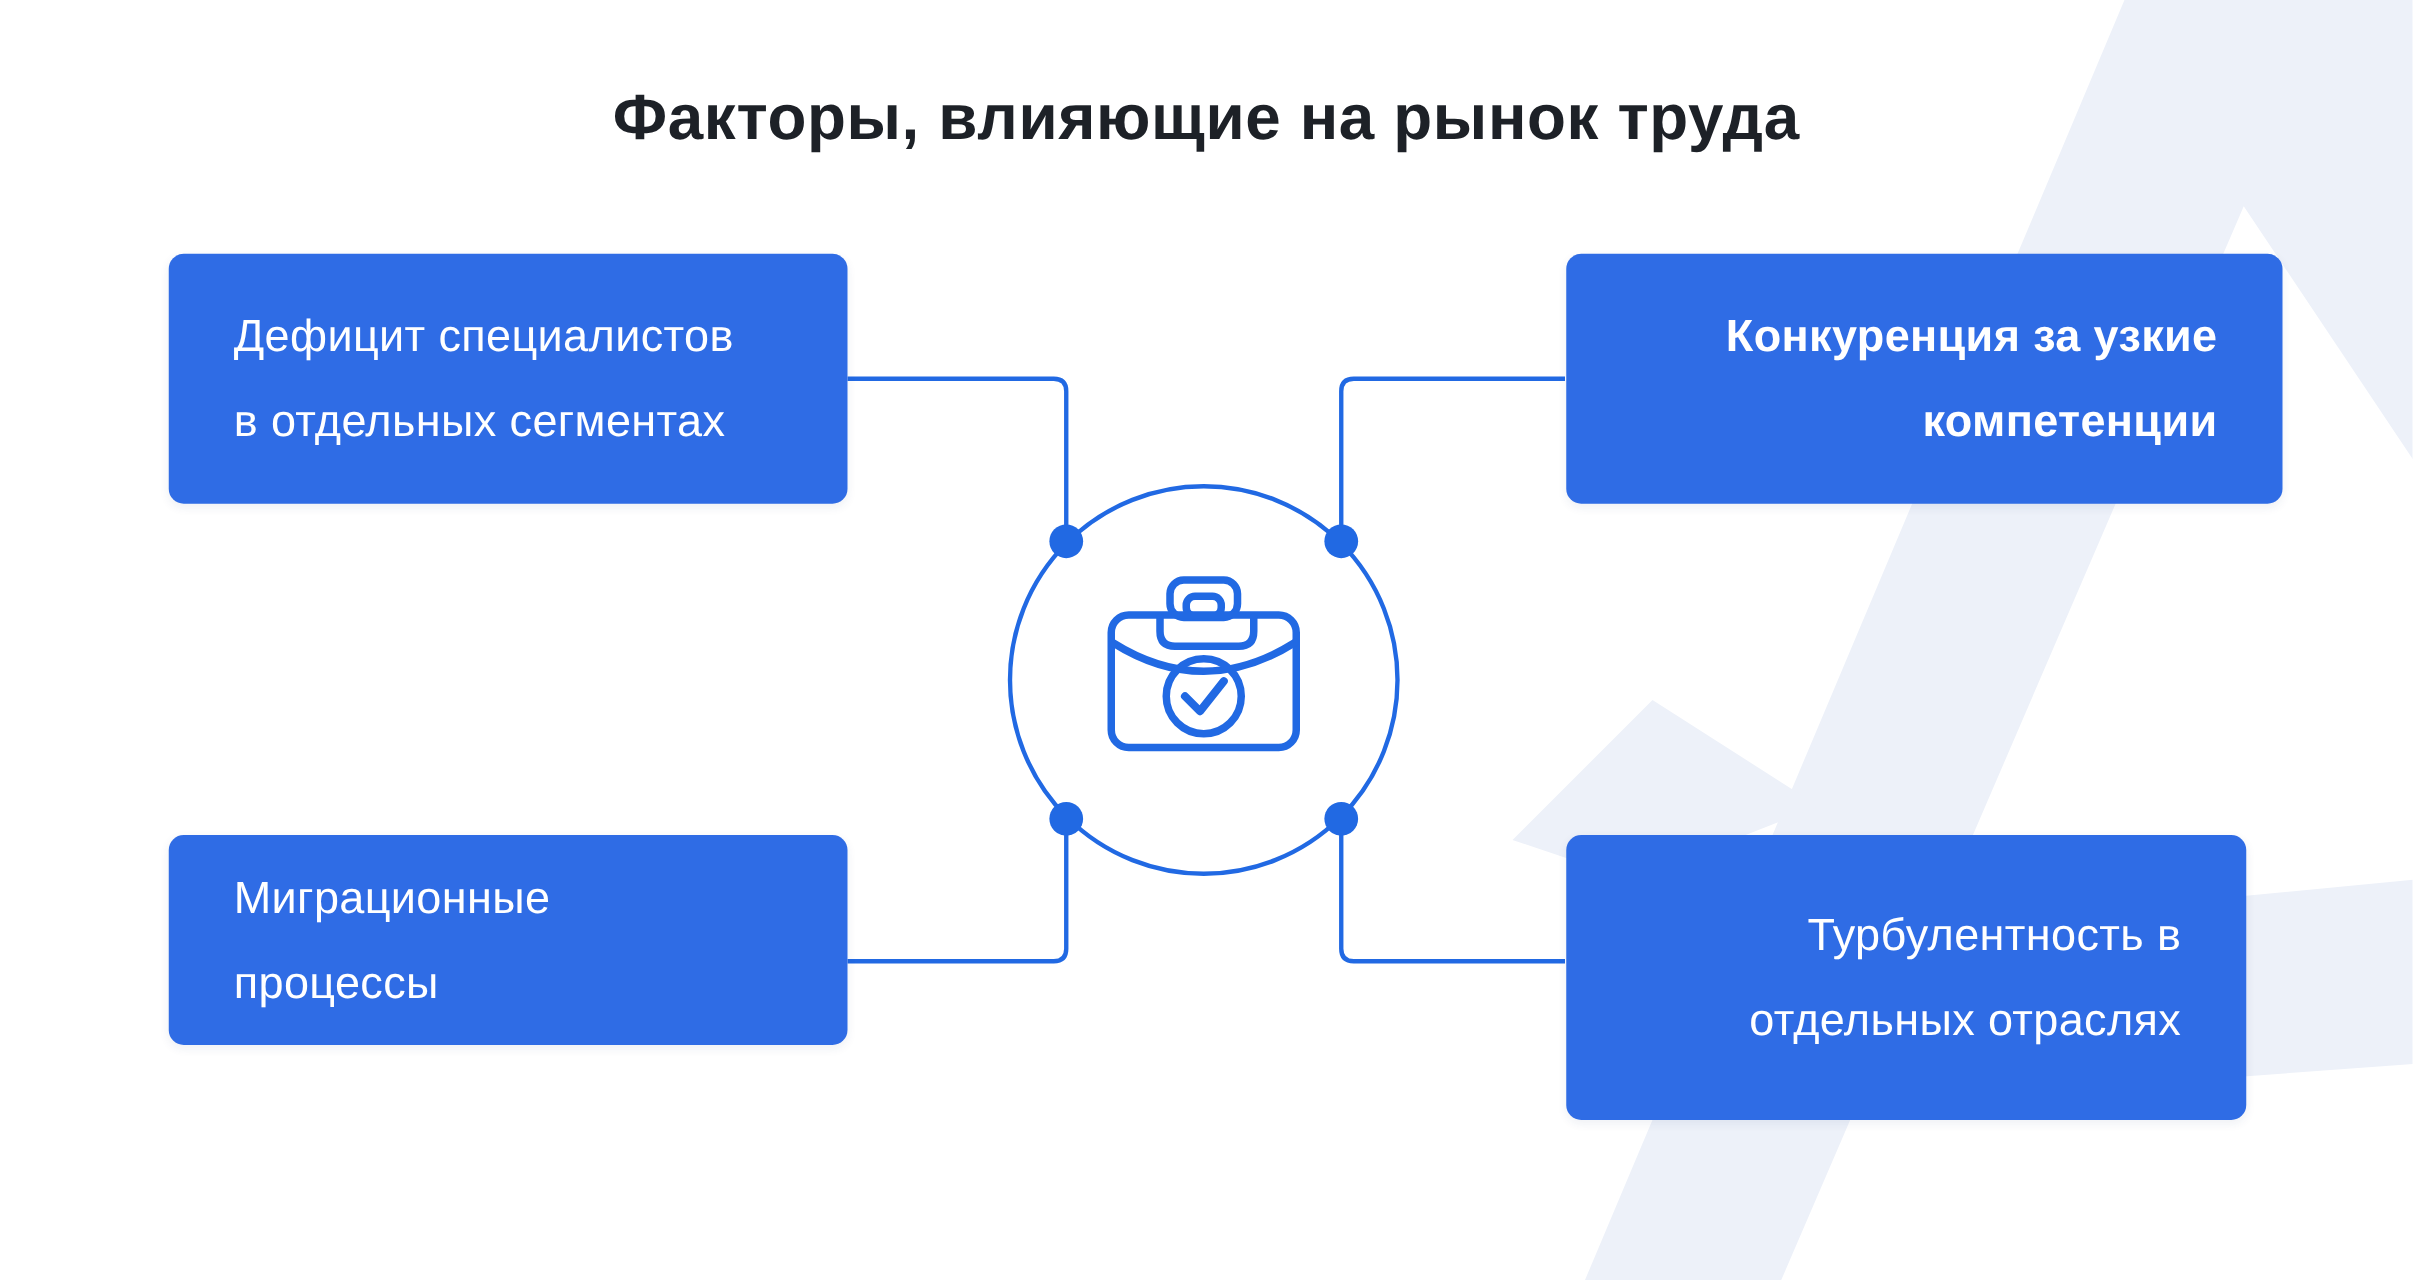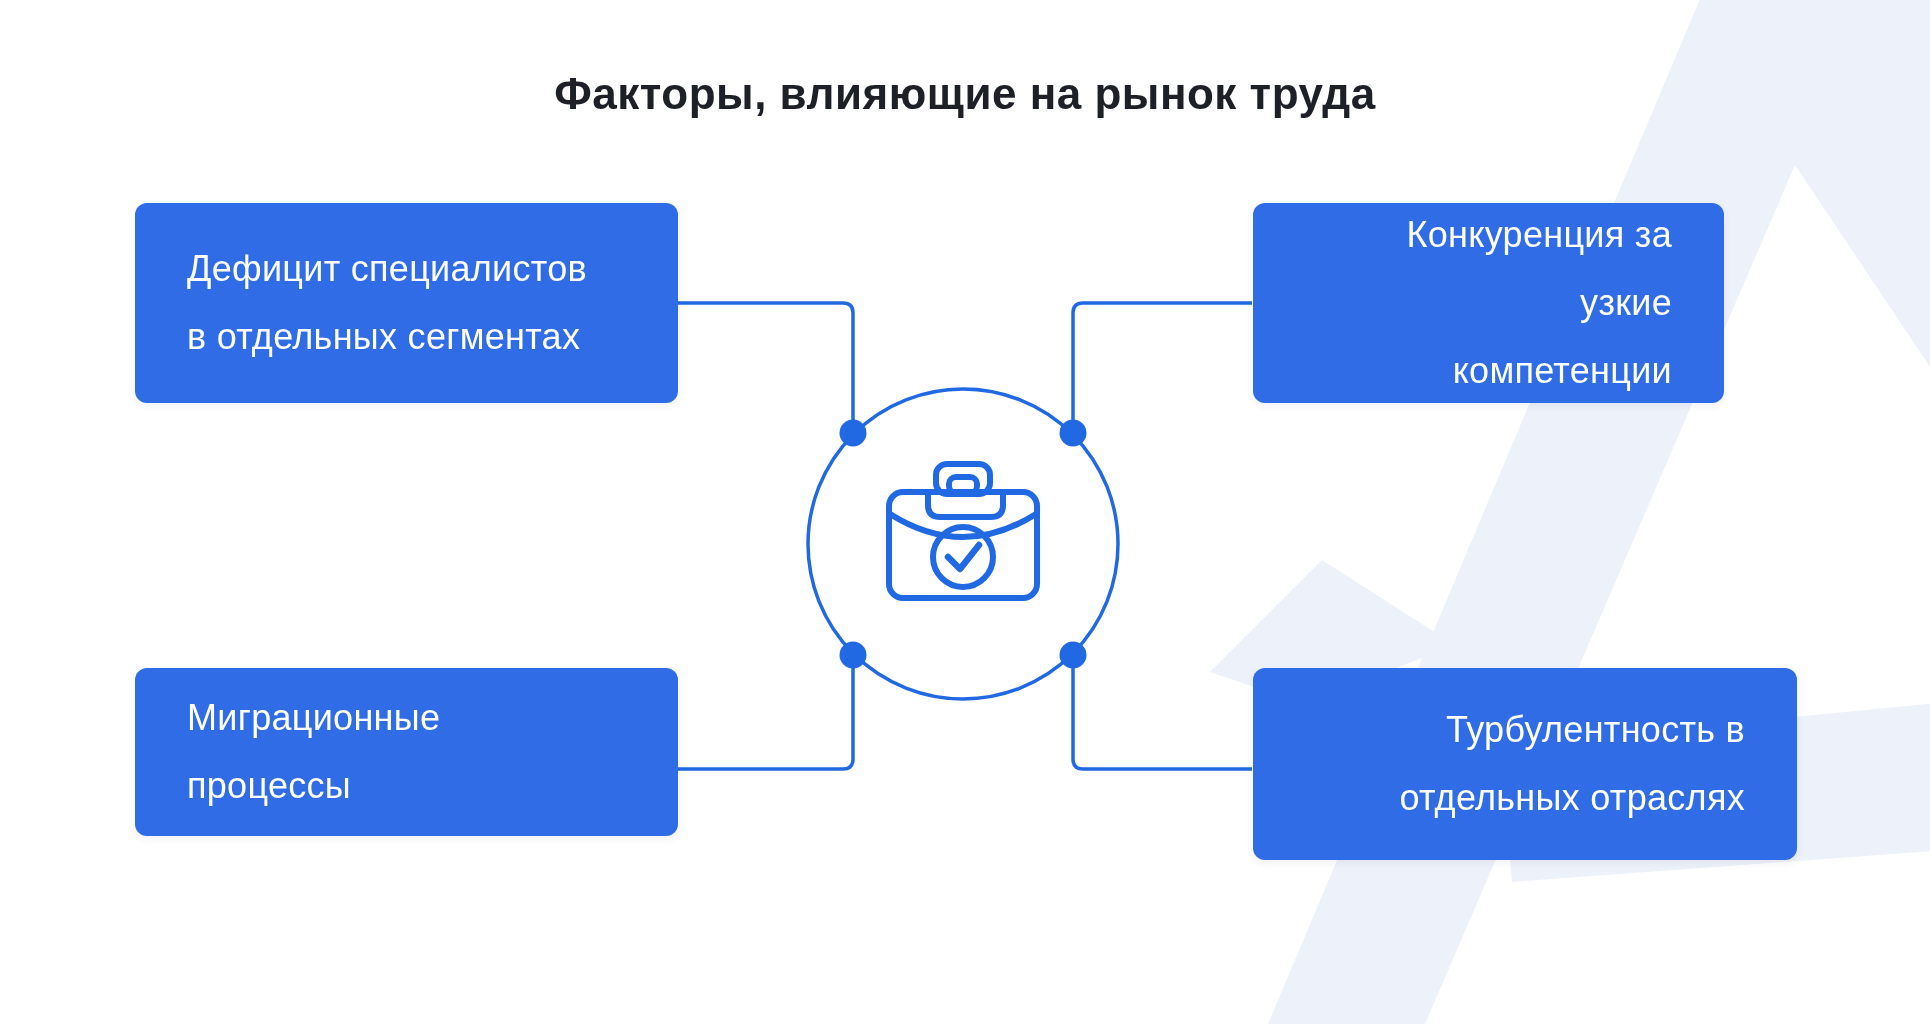--- a/index.html
+++ b/index.html
@@ -4,37 +4,37 @@
 <style>
   html,body{margin:0;padding:0;}
   body{
     width:1930px;height:1024px;position:relative;overflow:hidden;
     background:var(--background,#ffffff);
     font-family:"Liberation Sans", sans-serif;
   }
   .layer{position:absolute;left:0;top:0;width:1930px;height:1024px;}
   .title{
     position:absolute;left:0;right:0;top:66px;margin:0;
-    text-align:center;font-size:44px;line-height:56px;font-weight:700;
+    text-align:center;font-size:51px;line-height:56px;font-weight:700;
     letter-spacing:.5px;color:var(--title-color,#1d2127);
   }
   .card{
     position:absolute;border-radius:12px;
     background:var(--box-fill,#2f6ce5);color:var(--box-text,#fff);
     display:flex;align-items:center;box-sizing:border-box;
     padding:0 52px;font-size:36px;line-height:68px;letter-spacing:.3px;
     box-shadow:0 3px 8px rgba(30,60,120,.07);
   }
   .card .txt{white-space:pre-line;}
   .card.left-align{justify-content:flex-start;text-align:left;}
   .card.right-align{justify-content:flex-end;text-align:right;}
   .card.tl{left:135px;top:203px;width:543px;height:200px;}
-  .card.tr{left:1253px;top:203px;width:471px;height:200px;}
+  .card.tr{left:1253px;top:203px;width:573px;height:200px;font-weight:bold;}
   .card.bl{left:135px;top:668px;width:543px;height:168px;}
-  .card.br{left:1253px;top:668px;width:544px;height:192px;}
+  .card.br{left:1253px;top:668px;width:544px;height:228px;}
   .wm{fill:var(--watermark,#edf1f9);}
   .stroke{stroke:var(--accent,#2169e3);fill:none;}
 </style>
 </head>
 <body>
 
 <svg class="layer" width="1930" height="1024" viewBox="0 0 1930 1024" aria-hidden="true">
   <path class="wm" d="M 1767 -160 L 1268 1024 L 1425 1024 L 1795 165 L 1930 367 L 2080 570 L 2080 -160 Z"></path>
   <path class="wm" d="M 1500 745 L 1960 701 L 1960 849 L 1512 882 Z"></path>
   <path class="wm" d="M 1322 560 L 1210 672 L 1305 704 L 1455 645 Z"></path>

